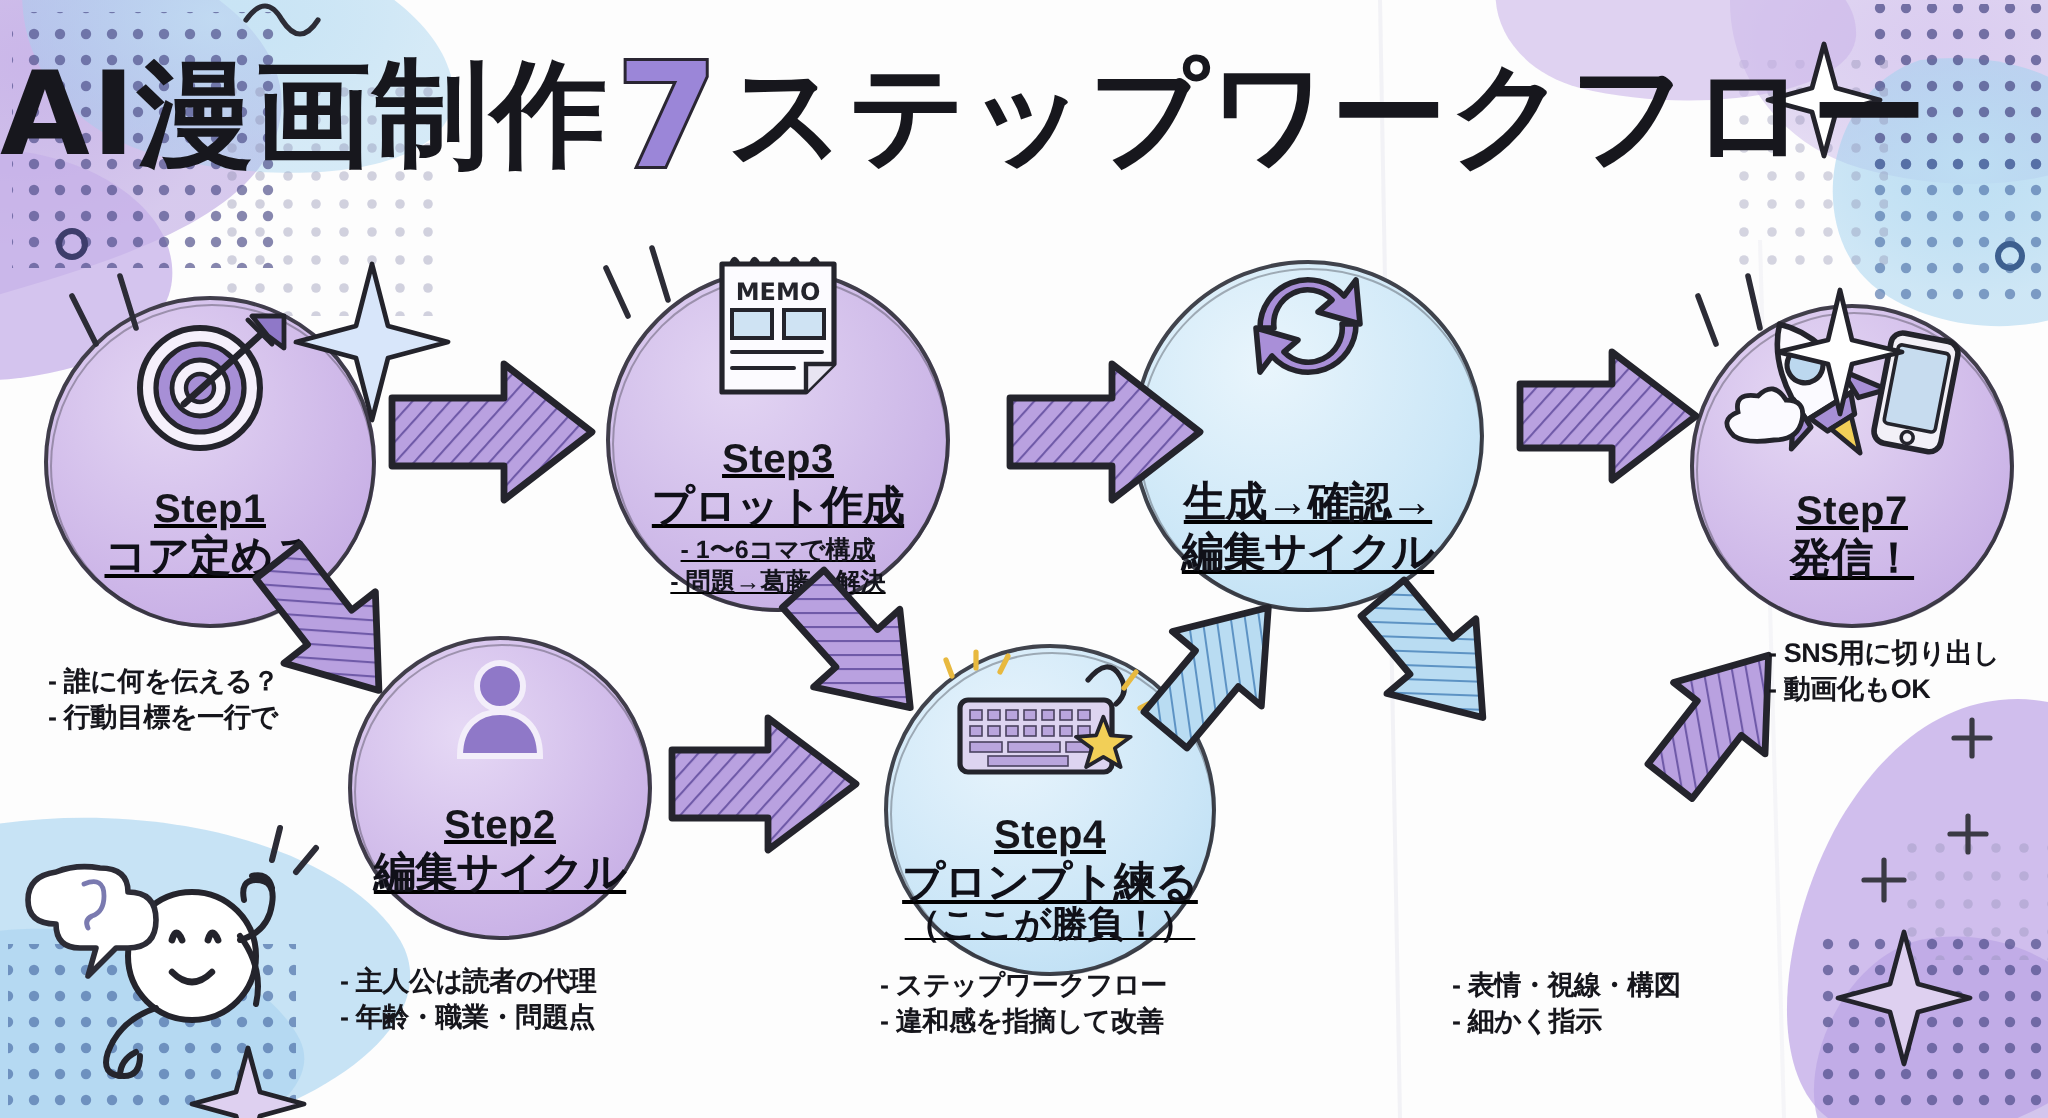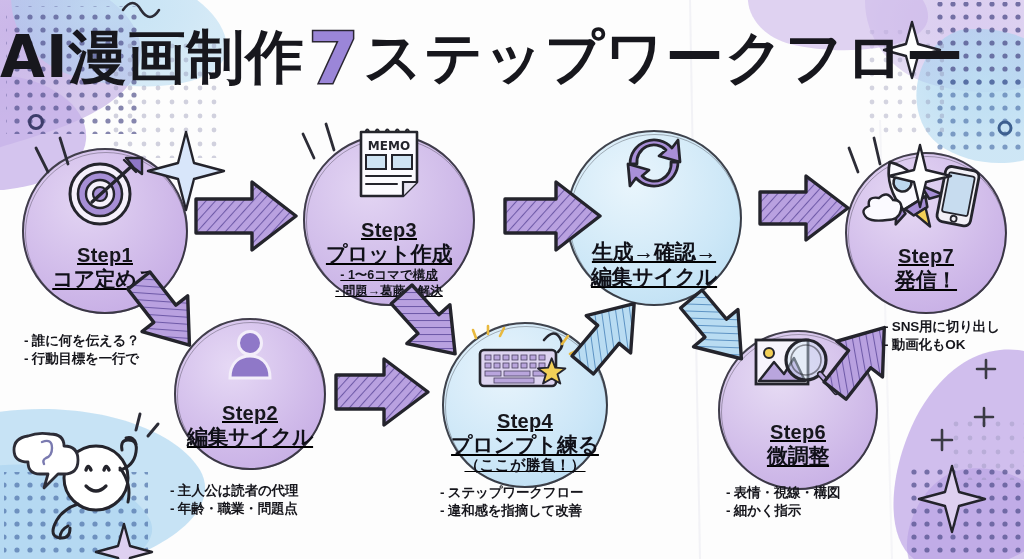--- a/index.html
+++ b/index.html
@@ -17,21 +17,21 @@
         align-items:center;justify-content:flex-end;text-align:center;
         box-sizing:border-box;text-decoration:underline;}
   .node .ring{position:absolute;inset:0;border-radius:50%;
         border:2.5px solid #2b2b33;opacity:.88;}
   .node .ring2{position:absolute;left:3px;top:4px;right:1px;bottom:0;border-radius:50%;
         border:1.6px solid #2b2b33;opacity:.35;}
   .node-inner{position:relative;z-index:3;width:100%;padding-bottom:14%;}
   .step-no{font-size:20px;font-weight:700;color:#16161c;letter-spacing:.3px;line-height:1.05;}
   .step-title{font-size:21px;font-weight:700;color:#101018;line-height:1.12;margin-top:1px;
         letter-spacing:-.3px;}
-  .step-sub{font-size:15px;font-weight:700;color:#101018;line-height:1.1;}
+  .step-sub{font-size:18px;font-weight:700;color:#101018;line-height:1.1;}
   .node-bullets{font-size:13.5px;font-weight:700;color:#16161c;line-height:1.33;
         white-space:nowrap;letter-spacing:-.2px;}
   .bullets{position:absolute;z-index:6;}
   .bullets div{white-space:nowrap;}
 
   .mini-note{font-size:12.5px;font-weight:700;color:#14141c;line-height:1.25;white-space:nowrap;}
 
   
   #title{position:absolute;left:0;top:16px;width:852px;z-index:20;
         font-size:58px;font-weight:700;color:#17171d;letter-spacing:1px;
@@ -290,38 +290,20 @@
     <svg width="80" height="70" viewBox="0 0 80 70" style="position:absolute;left:48px;top:-2px;z-index:4;">
       <path d="M16,36 A24,24 0 0 1 58,20 L64,12 L66,34 L45,28 L52,22 A17,17 0 0 0 23,36 Z" fill="#a98fd8" stroke="#24242c" stroke-width="2.8" stroke-linejoin="round"></path>
       <path d="M64,34 A24,24 0 0 1 22,50 L16,58 L14,36 L35,42 L28,48 A17,17 0 0 0 57,34 Z" fill="#a98fd8" stroke="#24242c" stroke-width="2.8" stroke-linejoin="round"></path>
     </svg>
     <div class="node-inner" style="padding-bottom:10%;">
       <div class="step-title">生成→確認→</div>
       <div class="step-title">編集サイクル</div>
     </div>
   </div>
 
-  <div class="node" style="left:718px;top:330px;width:160px;height:160px;
-              background:radial-gradient(circle at 38% 30%, #e7dcf4 0%, #d0bbe9 60%, #c0a6e2 100%);">
-    <div class="ring"></div>
-    <div class="ring2"></div>
-    <svg width="96" height="70" viewBox="0 0 96 70" style="position:absolute;left:32px;top:4px;z-index:4;">
-      <rect x="6" y="6" width="52" height="44" fill="#f7f4fc" stroke="#24242c" stroke-width="2.8"></rect>
-      <circle cx="19" cy="19" r="5" fill="#f2cf57" stroke="#24242c" stroke-width="2"></circle>
-      <path d="M9,47 L24,28 L34,40 L44,24 L55,47 Z" fill="#b9a5dd" stroke="#24242c" stroke-width="2.4" stroke-linejoin="round"></path>
-      <circle cx="56" cy="26" r="20" fill="#cfe3f3" fill-opacity=".45" stroke="#24242c" stroke-width="3.2"></circle>
-      <circle cx="56" cy="26" r="15" fill="none" stroke="#24242c" stroke-width="1.6" opacity=".5"></circle>
-      <path d="M70,40 L86,58" stroke="#24242c" stroke-width="6" stroke-linecap="round"></path>
-      <path d="M70,40 L86,58" stroke="#b9a5dd" stroke-width="3" stroke-linecap="round"></path>
-    </svg>
-    <div class="node-inner" style="padding-bottom:14%;">
-      <div class="step-no">Step6</div>
-      <div class="step-title">微調整</div>
-    </div>
-  </div>
   <div class="bullets node-bullets" style="left:726px;top:484px;">
     <div>- 表情・視線・構図</div>
     <div>- 細かく指示</div>
   </div>
 
   <div class="node" style="left:845px;top:152px;width:162px;height:162px;
               background:radial-gradient(circle at 38% 30%, #e6d9f4 0%, #cfb9e9 60%, #c0a6e2 100%);justify-content:flex-end;">
     <div class="ring"></div>
     <div class="ring2"></div>
     <svg width="124" height="86" viewBox="0 0 124 86" style="position:absolute;left:14px;top:0px;z-index:4;">

